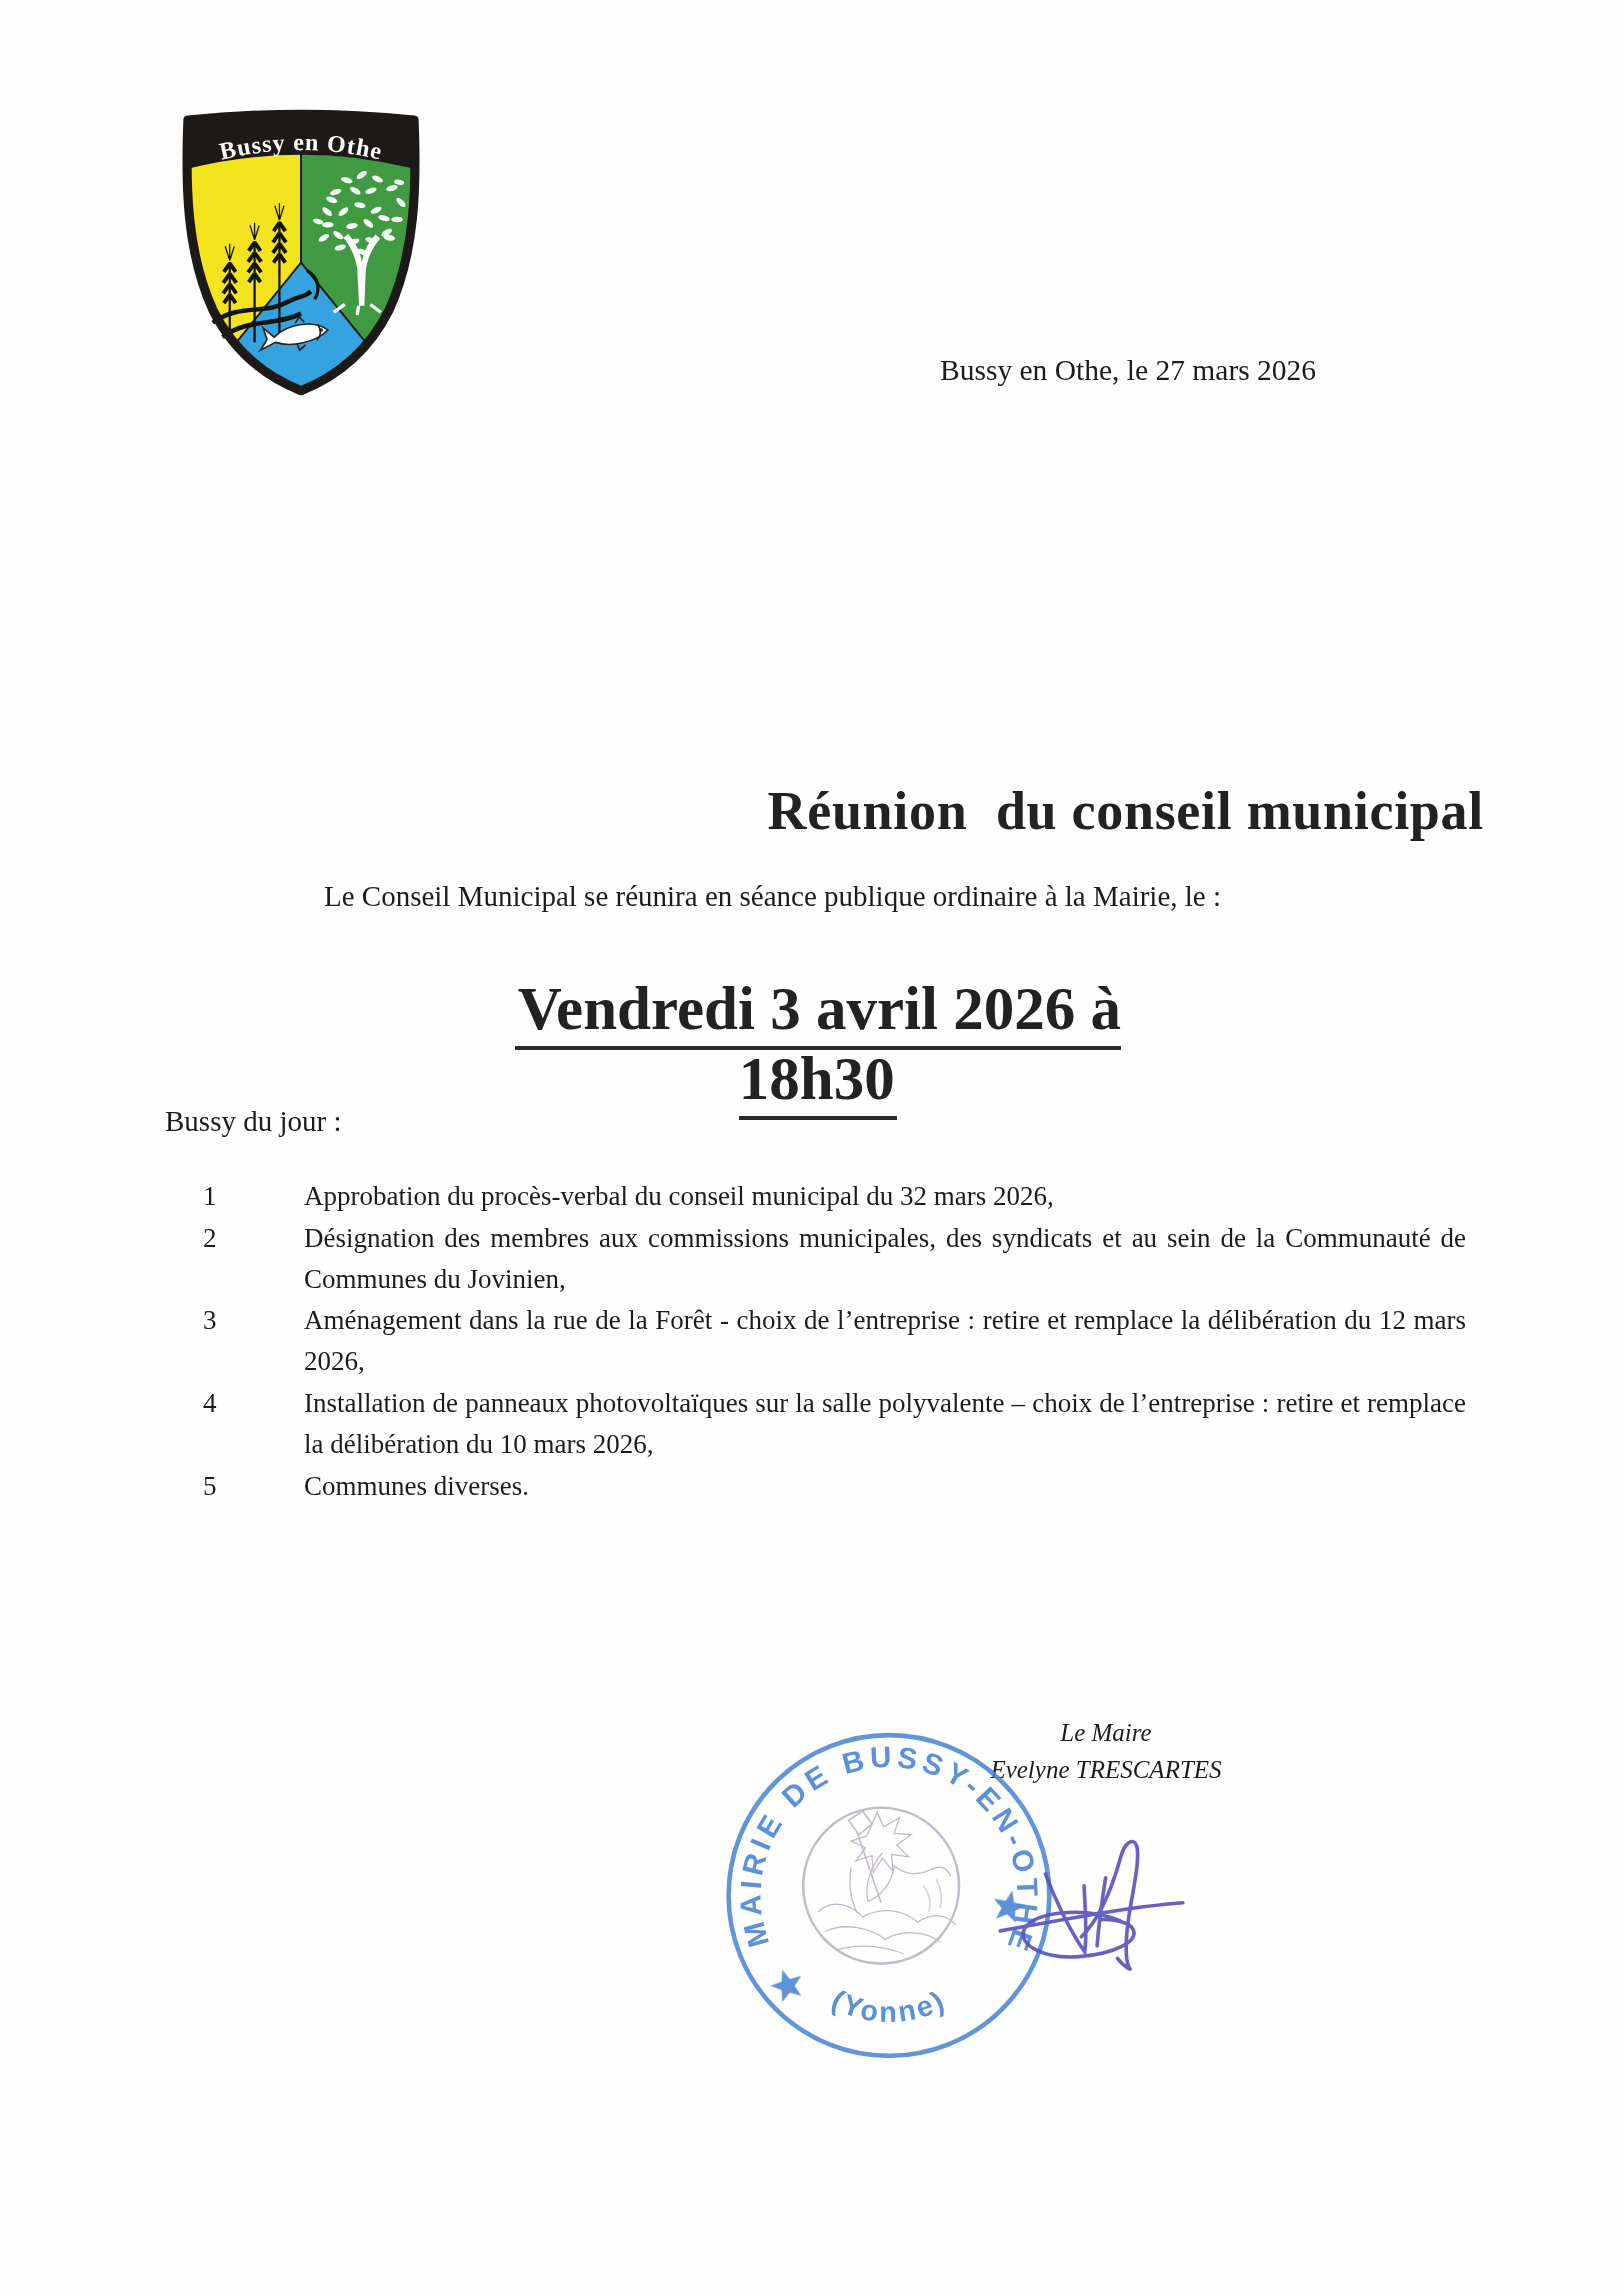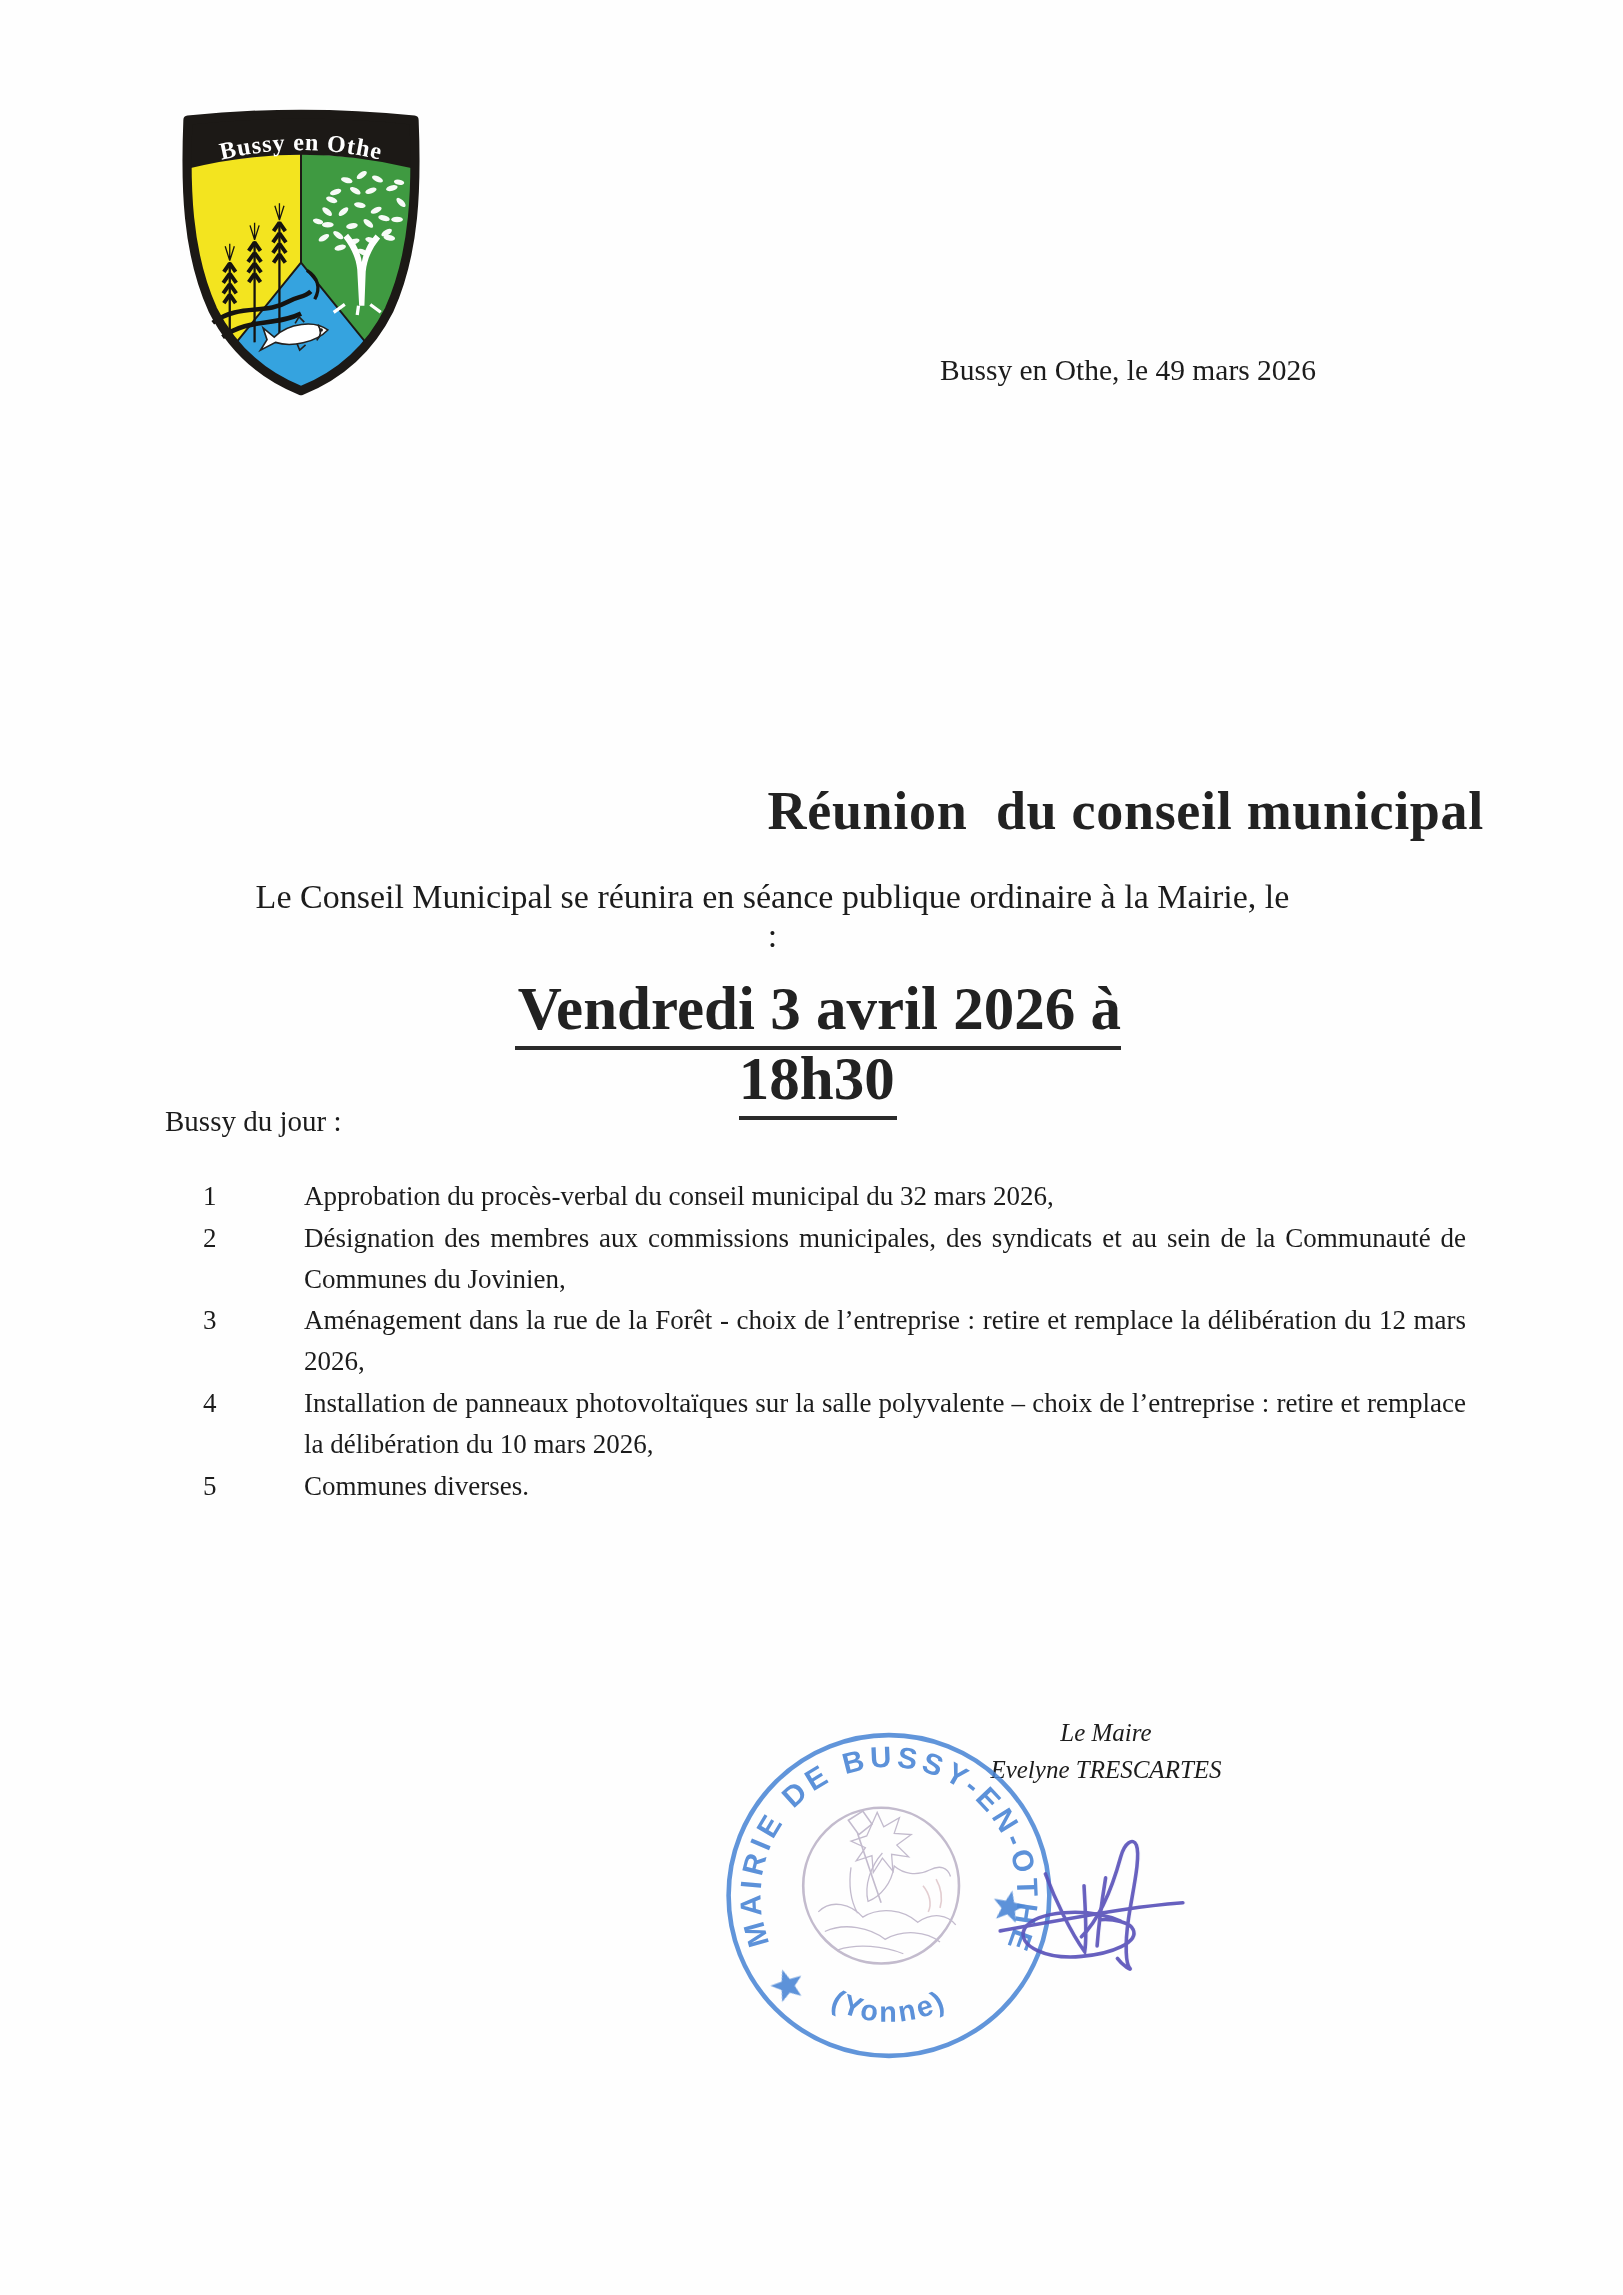--- a/index.html
+++ b/index.html
@@ -10,21 +10,21 @@
   .abs{position:absolute;}
 
   
   .date-line{left:940px; top:353px; font-size:29.5px; line-height:34px; white-space:pre;}
 
   
   .doc-title{
     left:162px; top:780px; width:1322px; text-align:right;
     font-size:54px; font-weight:bold; letter-spacing:0.7px; white-space:pre; color:#222;
   }
-  .intro-line{left:249px; top:877px; width:1047px; text-align:center; font-size:34px; line-height:39px;}
+  .intro-line{left:249px; top:877px; width:1047px; text-align:center; font-size:29px; line-height:39px;}
   .meeting-date{left:458px; top:974px; width:720px; text-align:center; font-size:61px; font-weight:bold; color:#222;}
   .meeting-date span{border-bottom:4.6px solid #2a2a2a; padding:0 2.6px 3.9px 2.6px;}
 
   .agenda-heading{left:165px; top:1105px; font-size:29px; white-space:pre;}
 
   
   .agenda{left:203px; top:1176px; width:1263px; font-size:27px; line-height:41px;}
   .agenda-row{display:flex; margin-bottom:0.7px;}
   .agenda-num{flex:0 0 101px; width:101px;}
   .agenda-text{width:1162px; text-align:justify; text-justify:inter-word;}
@@ -113,21 +113,21 @@
     <defs>
         <path id="bannerArc" d="M56,88 Q205,44 354,88"></path>
       </defs>
     <text font-family="Liberation Serif, serif" font-size="37" font-weight="bold" fill="#ffffff" letter-spacing="1.5" text-anchor="middle">
       <textPath href="#bannerArc" startOffset="50%">Bussy en Othe</textPath>
     </text>
 
     <path d="M32,20 Q205,2 378,20 C382,120 380,222 340,310 C300,390 240,420 205,434 C170,420 110,390 70,310 C30,222 28,120 32,20 Z" fill="none" stroke="#1c1916" stroke-width="14" stroke-linejoin="round"></path>
   </svg>
 
-  <div class="abs date-line">Bussy en Othe, le 49 mars 2026</div>
+  <div class="abs date-line">Bussy en Othe, le 27 mars 2026</div>
 
   <div class="abs doc-title">Réunion  du conseil municipal</div>
   <div class="abs intro-line">Le Conseil Municipal se réunira en séance publique ordinaire à la Mairie, le :</div>
   <div class="abs meeting-date"><span>Vendredi 3 avril 2026 à 18h30</span></div>
 
   <div class="abs agenda-heading">Bussy du jour :</div>
   <div class="abs agenda">
     <div class="agenda-row">
       <div class="agenda-num">1</div>
       <div class="agenda-text">Approbation du procès-verbal du conseil municipal du 32 mars 2026,</div>

